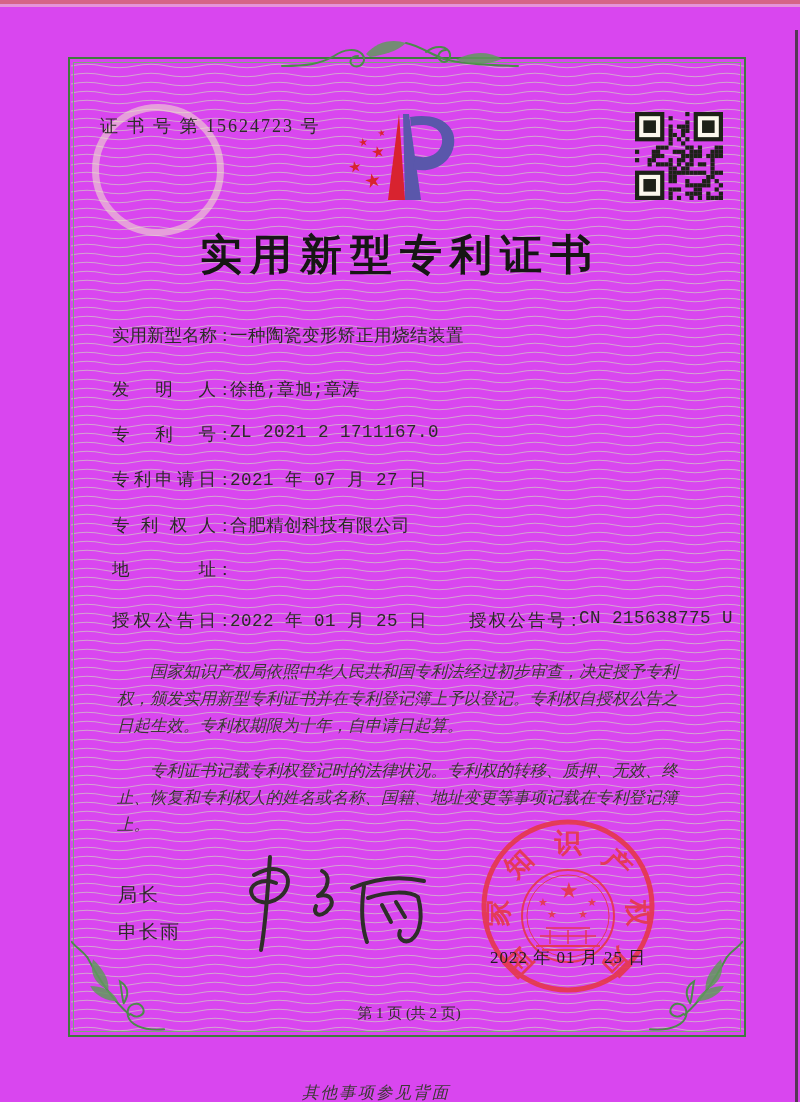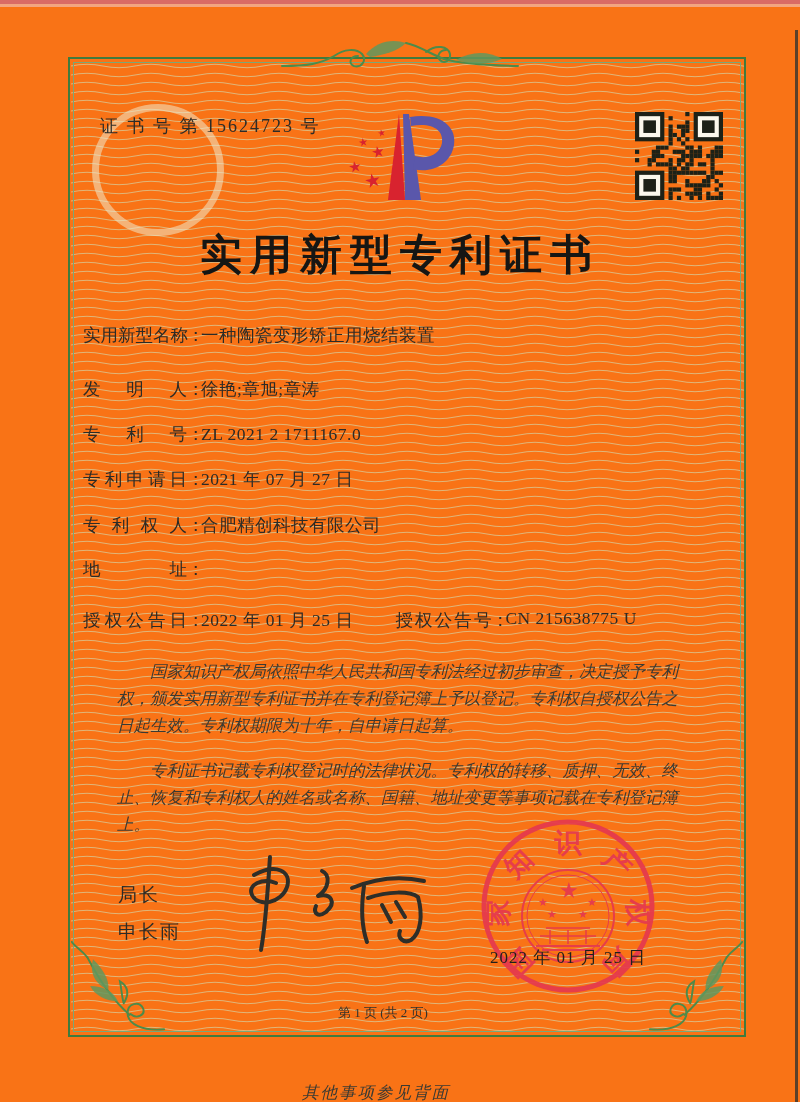--- a/index.html
+++ b/index.html
@@ -1,17 +1,17 @@
 <!DOCTYPE html>
 <html><head>
 <meta charset="utf-8">
 <style>
   html,body{margin:0;padding:0;}
   body{font-family:"Liberation Serif","DejaVu Serif",serif;}
-  #page{position:relative;width:800px;height:1102px;background:#f97316;overflow:hidden;}
+  #page{position:relative;width:800px;height:1102px;background:#d946ef;overflow:hidden;}
 
   
   .scan-top{position:absolute;left:0;top:0;width:100%;height:4px;background:#d46a74;opacity:.85;}
   .scan-top2{position:absolute;left:0;top:4px;width:100%;height:3px;background:#ecc6ca;opacity:.6;}
   .scan-right{position:absolute;right:2px;top:30px;width:3px;height:1072px;background:#33332f;opacity:.8;}
 
   
   .frame{position:absolute;left:68px;top:57px;width:678px;height:980px;border:2.5px solid #3f7b3e;box-sizing:border-box;}
   .frame-inner{position:absolute;inset:3px;border:1px solid #7aa878;}
   .watermark-circle{position:absolute;left:92px;top:104px;width:118px;height:118px;border:7px solid #f1e7ca;border-radius:50%;opacity:.55;}
@@ -25,21 +25,21 @@
   
   .cert-no{position:absolute;left:100px;top:114px;font-size:18px;letter-spacing:2px;color:#2c2c28;}
   .logo{position:absolute;left:338px;top:110px;width:124px;height:96px;}
   .logo text{font-family:"DejaVu Sans",sans-serif;fill:#d8232f;}
   .qr{position:absolute;left:635px;top:112px;width:88px;height:88px;}
   .qr svg{fill:#1d2117;}
 
   .title{position:absolute;left:0;top:227px;width:800px;text-align:center;font-size:42px;font-weight:700;letter-spacing:8px;color:#161614;}
 
   
-  .field-row{position:absolute;left:83px;display:flex;align-items:center;color:#2b2b27;font-size:17.5px;}
+  .field-row{position:absolute;left:112px;display:flex;align-items:flex-start;color:#2b2b27;font-size:17.5px;font-family:Liberation Mono, monospace;}
   .f-label{display:inline-block;width:104px;text-align:justify;text-align-last:justify;white-space:nowrap;}
   .f-colon{display:inline-block;width:14px;}
   .f-value{display:inline-block;letter-spacing:.5px;}
   .f-value.wrap{width:478px;line-height:1.6;}
   .second-pair{margin-left:42px;display:flex;}
   .second-pair .f-label{width:96px;}
 
   
   .body-text{position:absolute;left:99px;top:640px;width:613px;font-size:16.5px;line-height:27px;color:#3a3a33;font-style:italic;}
   .body-text p{margin:18px;text-indent:2em;}
@@ -51,21 +51,21 @@
   .signature path{stroke:#2e2e29;stroke-width:4;fill:none;stroke-linecap:round;stroke-linejoin:round;}
 
   
   .seal{position:absolute;left:480px;top:818px;width:176px;height:176px;opacity:.93;}
   .seal-char{font-size:27px;font-weight:700;fill:#e5394e;font-family:"Liberation Serif","DejaVu Serif",serif;}
   .seal .emblem{stroke:#e5394e;fill:none;stroke-width:2;}
   .seal text.star{font-family:"DejaVu Sans",sans-serif;fill:#e5394e;}
   .seal-date{position:absolute;left:488px;top:946px;width:160px;text-align:center;font-size:17px;color:#1f1f1c;letter-spacing:1px;z-index:6;}
 
   
-  .page-info{position:absolute;left:68px;top:1004px;width:630px;text-align:center;font-size:13px;color:#33332d;}
+  .page-info{position:absolute;left:68px;top:1004px;width:630px;text-align:center;font-size:15px;color:#33332d;padding-left:26px;}
   .back-note{position:absolute;left:68px;top:1050px;width:616px;text-align:center;font-size:16.5px;color:#3a3a33;font-style:italic;letter-spacing:2px;margin-top:32px;}
 </style>
 </head>
 <body>
 
 <div id="page">
 
   <div class="scan-top"></div>
   <div class="scan-top2"></div>
   <div class="scan-right"></div>

